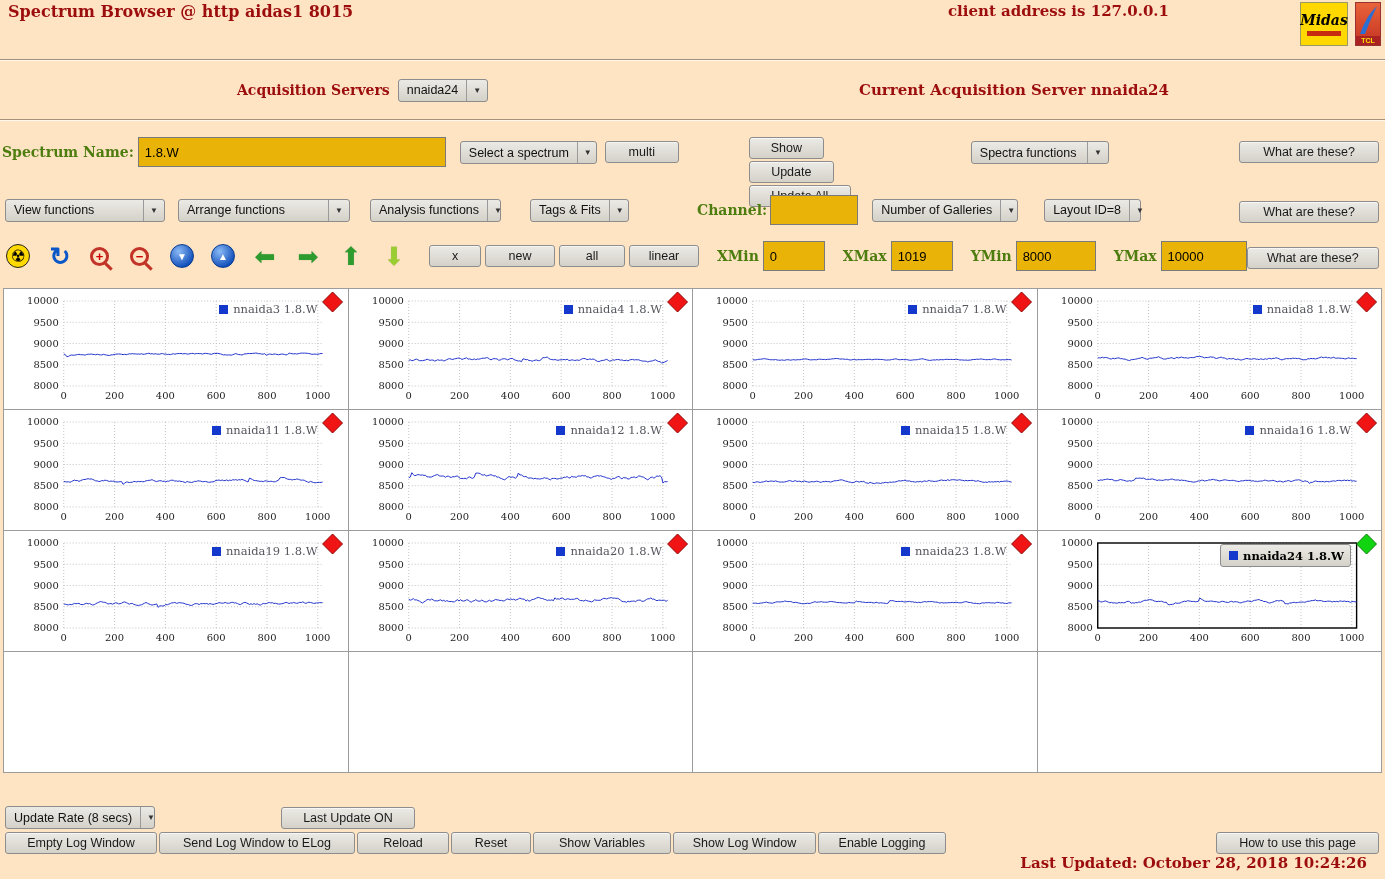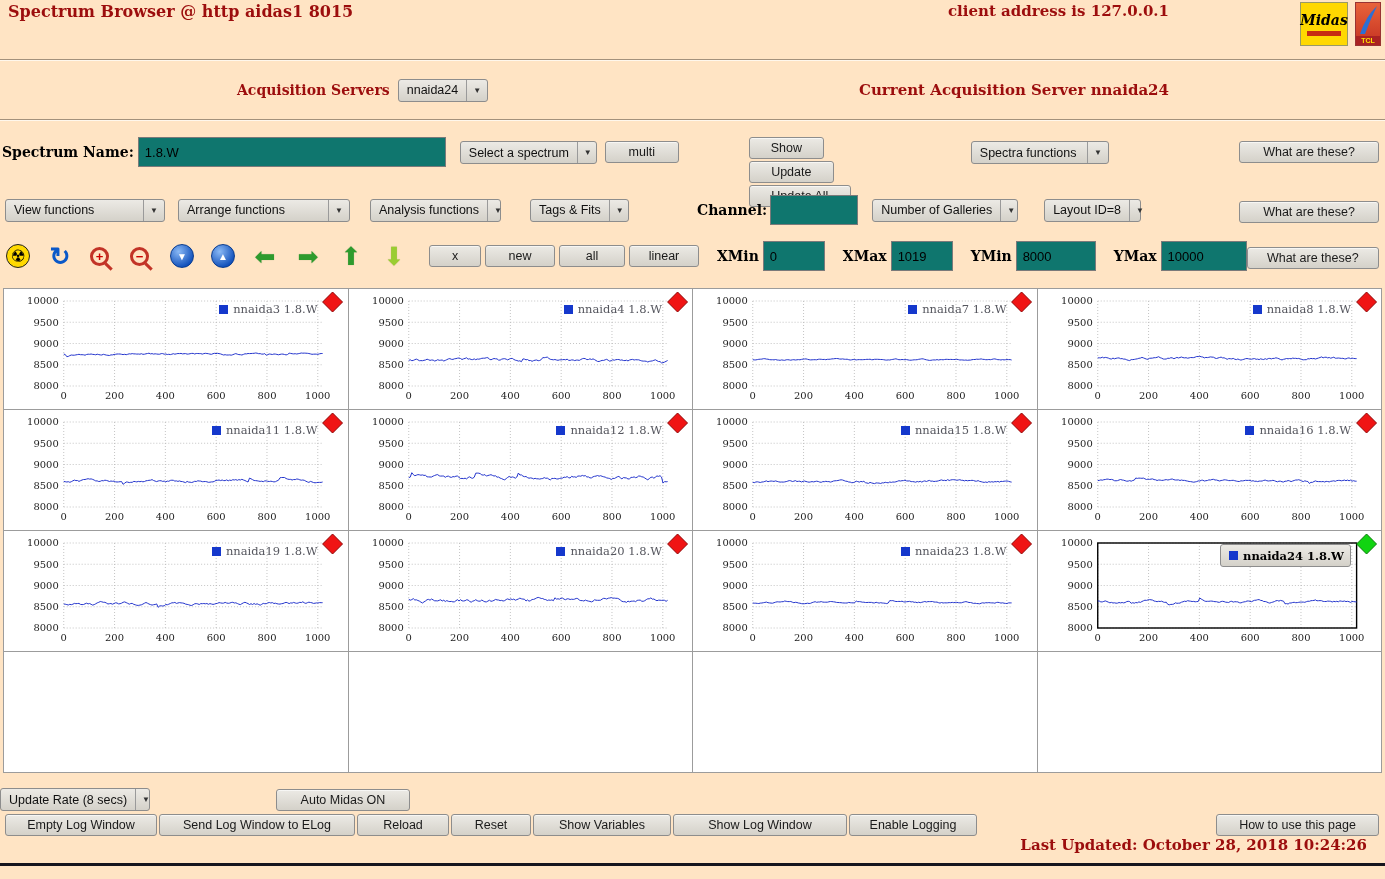--- a/index.html
+++ b/index.html
@@ -1,21 +1,21 @@
 <!DOCTYPE html>
 <html><head>
 <meta charset="utf-8">
 <title>Spectrum Browser</title>
 <style>
   *{box-sizing:border-box;margin:0;padding:0}
   html,body{width:1385px;height:879px;overflow:hidden;background:#ffe4c4;
     font-family:"Liberation Sans",sans-serif;font-size:13px;color:#111}
 
   .darkred{color:#9c0d0d;font-family:"DejaVu Serif","Liberation Serif",serif;font-weight:bold}
-  .redlabel{color:#000000;font-family:"DejaVu Serif","Liberation Serif",serif;font-weight:bold;font-size:14px;white-space:nowrap}
+  .redlabel{color:#4d7c0f;font-family:"DejaVu Serif","Liberation Serif",serif;font-weight:bold;font-size:14px;white-space:nowrap}
 
   .rule{border:0;border-top:1px solid #a3917c;border-bottom:1px solid #fff7ec;height:0}
 
   
   .titlebar{display:flex;align-items:flex-start;padding:2px 8px 0 8px;height:59px;position:relative}
   .title{font-size:16px}
   .client{margin-left:auto;margin-right:208px;font-size:15px}
   .logos{position:absolute;right:4px;top:2px;display:flex;gap:7px}
   .midas-logo{width:48px;height:44px;background:#ffd800;border:1px solid #996;display:flex;flex-direction:column;align-items:center;justify-content:center;cursor:pointer}
   .midas-text{font-family:"DejaVu Serif",serif;font-style:italic;font-weight:bold;font-size:14px;color:#000}
@@ -33,21 +33,21 @@
   
   .btn{appearance:none;display:inline-flex;align-items:center;justify-content:center;
     background:linear-gradient(#eceae5,#d4d1c9);border:1px solid #8d8d8d;border-radius:3px;
     height:22px;padding:0 10px;font-family:"Liberation Sans",sans-serif;font-size:12.5px;color:#1a1a1a;
     cursor:pointer;white-space:nowrap;box-shadow:inset 0 1px 0 rgba(255,255,255,.6)}
   .sel{display:inline-flex;align-items:center;justify-content:space-between;height:23px;
     background:linear-gradient(#eceae5,#d4d1c9);border:1px solid #8d8d8d;border-radius:3px;
     padding:0 6px 0 8px;font-size:12.5px;cursor:pointer;white-space:nowrap}
   .sel .arr{margin-left:8px;padding-left:6px;border-left:1px solid #9a9a9a;font-size:8px;color:#333;
     display:flex;align-items:center;align-self:stretch}
-  .input{background:#0f766e;border:1px solid #7a7a7a;height:30px;font-family:"Liberation Sans",sans-serif;font-size:13px;padding:0 6px}
+  .input{background:#eab308;border:1px solid #7a7a7a;height:30px;font-family:"Liberation Sans",sans-serif;font-size:13px;padding:0 6px}
 
   
   .specrow{display:flex;align-items:flex-start;margin-top:16px;padding-left:2px;height:48px}
   .specrow .redlabel{line-height:30px;margin-right:4px}
   [data-name="spectrum-name-input"]{width:308px}
   [data-name="spectrum-select"]{width:137px;margin-left:14px;margin-top:4px}
   [data-name="multi-button"]{width:74px;margin-left:8px;margin-top:4px}
   .showgrp{display:flex;flex-wrap:wrap;width:172px;margin-left:70px;gap:2px 16px}
   [data-name="show-button"]{width:75px}
   [data-name="update-button"]{width:85px}
@@ -96,30 +96,30 @@
   
   .grid{margin:14px 3px 0 3px;display:grid;grid-template-columns:repeat(4,1fr);
     gap:1px;background:#9c9c9c;border:1px solid #9c9c9c}
   .cell{background:#fff;height:120px;position:relative;overflow:hidden}
   .legend{position:absolute;top:13px;right:30px;display:flex;align-items:center;gap:5px;
     font-family:"DejaVu Serif","Liberation Serif",serif;font-size:11.5px;color:#55565e}
   .legend .sq{width:9px;height:9px;background:#1538cc;display:inline-block}
   .legend.sel{color:#000;font-weight:bold}
 
   
-  .foot1{display:flex;align-items:center;margin-top:15px;height:23px}
+  .foot1{display:flex;align-items:center;margin-top:33px;padding-left:5px;height:23px}
   [data-name="update-rate-select"]{width:150px}
   [data-name="auto-update-button"]{width:134px;margin-left:126px}
   .foot2{display:flex;align-items:flex-start;margin-top:3px;padding-left:5px;gap:2px;height:22px}
   [data-name="empty-log-button"]{width:152px}
   [data-name="send-elog-button"]{width:196px}
   [data-name="reload-button"]{width:92px}
   [data-name="reset-button"]{width:80px}
   [data-name="show-variables-button"]{width:138px}
-  [data-name="show-log-button"]{width:174px}
+  [data-name="show-log-button"]{width:143px}
   [data-name="enable-logging-button"]{width:128px}
   [data-name="how-to-button"]{width:163px;margin-left:auto;margin-right:6px}
   .lastupd{text-align:right;padding-right:18px;margin-top:0;font-size:15px}
   .bottombar{height:3px;background:#15151e;margin-top:9px}
 </style>
 </head>
 <body>
 
 <div class="titlebar" data-name="titlebar">
   <span class="darkred title" data-name="page-title">Spectrum Browser @ http aidas1 8015</span>
@@ -583,21 +583,21 @@
     <div class="cell" data-name="empty-panel"></div>
     <div class="cell" data-name="empty-panel"></div>
     <div class="cell" data-name="empty-panel"></div>
   </div>
 
 <div class="foot1" data-name="footer-row-1">
   <div class="sel" data-name="update-rate-select">
     <span data-name="update-rate-label">Update Rate (8 secs)</span>
     <span class="arr" data-name="chevron-down-icon">▼</span>
   </div>
-  <button type="button" class="btn" data-name="auto-update-button">Auto Midas ON</button>
+  <button type="button" class="btn" data-name="auto-update-button">Last Update ON</button>
 </div>
 <div class="foot2" data-name="footer-row-2">
   <button type="button" class="btn" data-name="empty-log-button">Empty Log Window</button>
   <button type="button" class="btn" data-name="send-elog-button">Send Log Window to ELog</button>
   <button type="button" class="btn" data-name="reload-button">Reload</button>
   <button type="button" class="btn" data-name="reset-button">Reset</button>
   <button type="button" class="btn" data-name="show-variables-button">Show Variables</button>
   <button type="button" class="btn" data-name="show-log-button">Show Log Window</button>
   <button type="button" class="btn" data-name="enable-logging-button">Enable Logging</button>
   <button type="button" class="btn" data-name="how-to-button">How to use this page</button>

